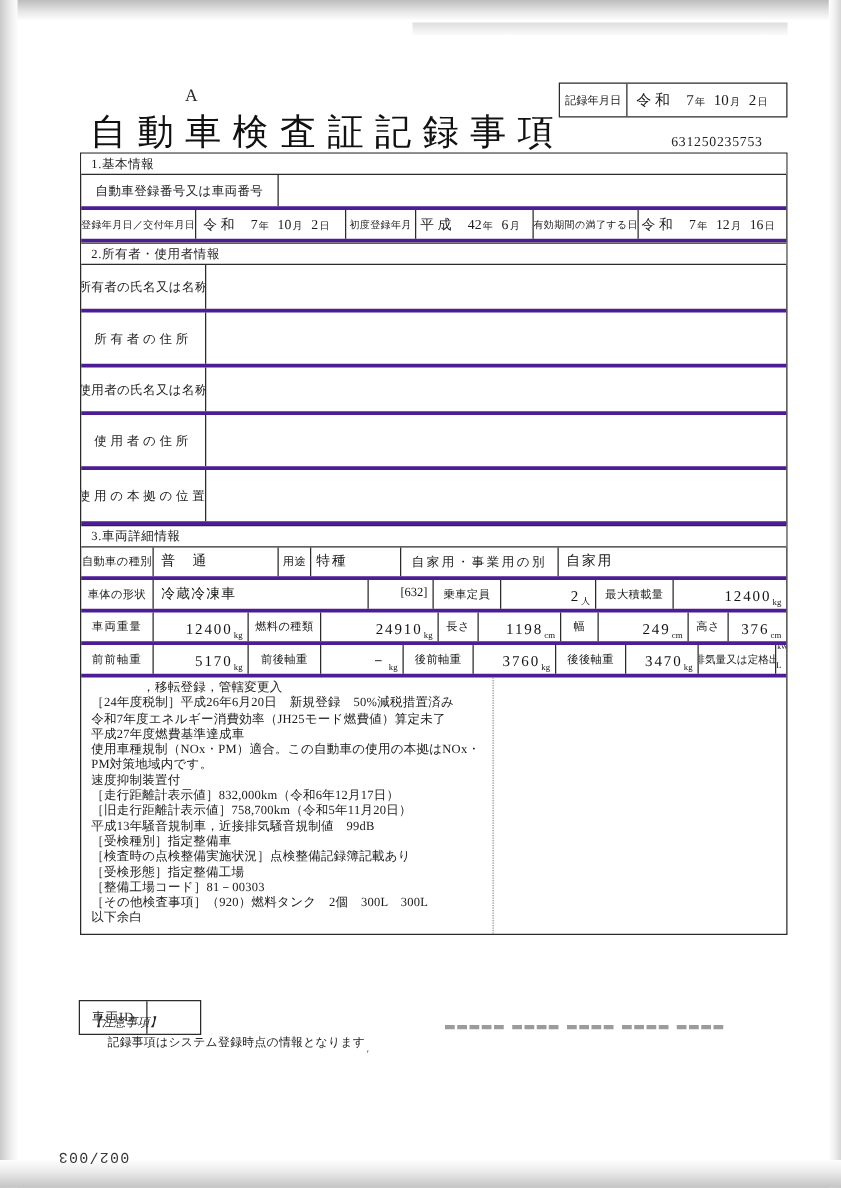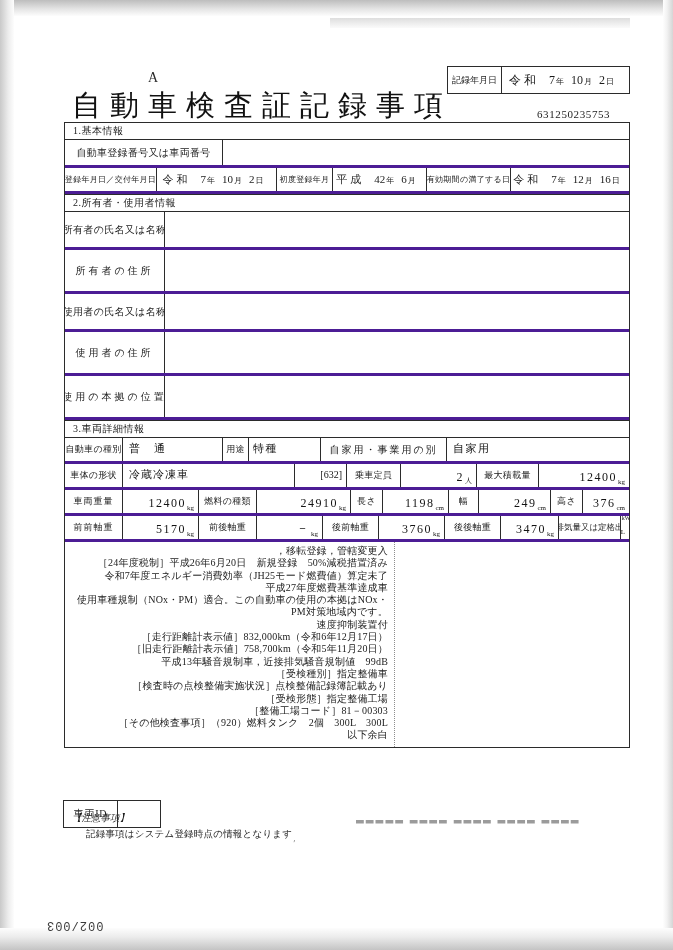--- a/index.html
+++ b/index.html
@@ -170,21 +170,20 @@
     font-size: 10px;
     line-height: 12.3px;
     letter-spacing: .2px;
     color: #1b1b1b;
     white-space: pre-wrap;
     word-break: break-all;
     border-right: 1px dotted #8d8d8d;
     box-sizing: border-box;
     width: 330px;
     min-height: 205px;
-    text-align: right;
   }
   .remarks-wrap { display: flex; }
   .remarks-right { flex: 1; }
 
   
   .note-title {
     position: absolute;
     left: 72px; top: 812px;
     font-size: 9.5px;
     color: #1e1e1e;

